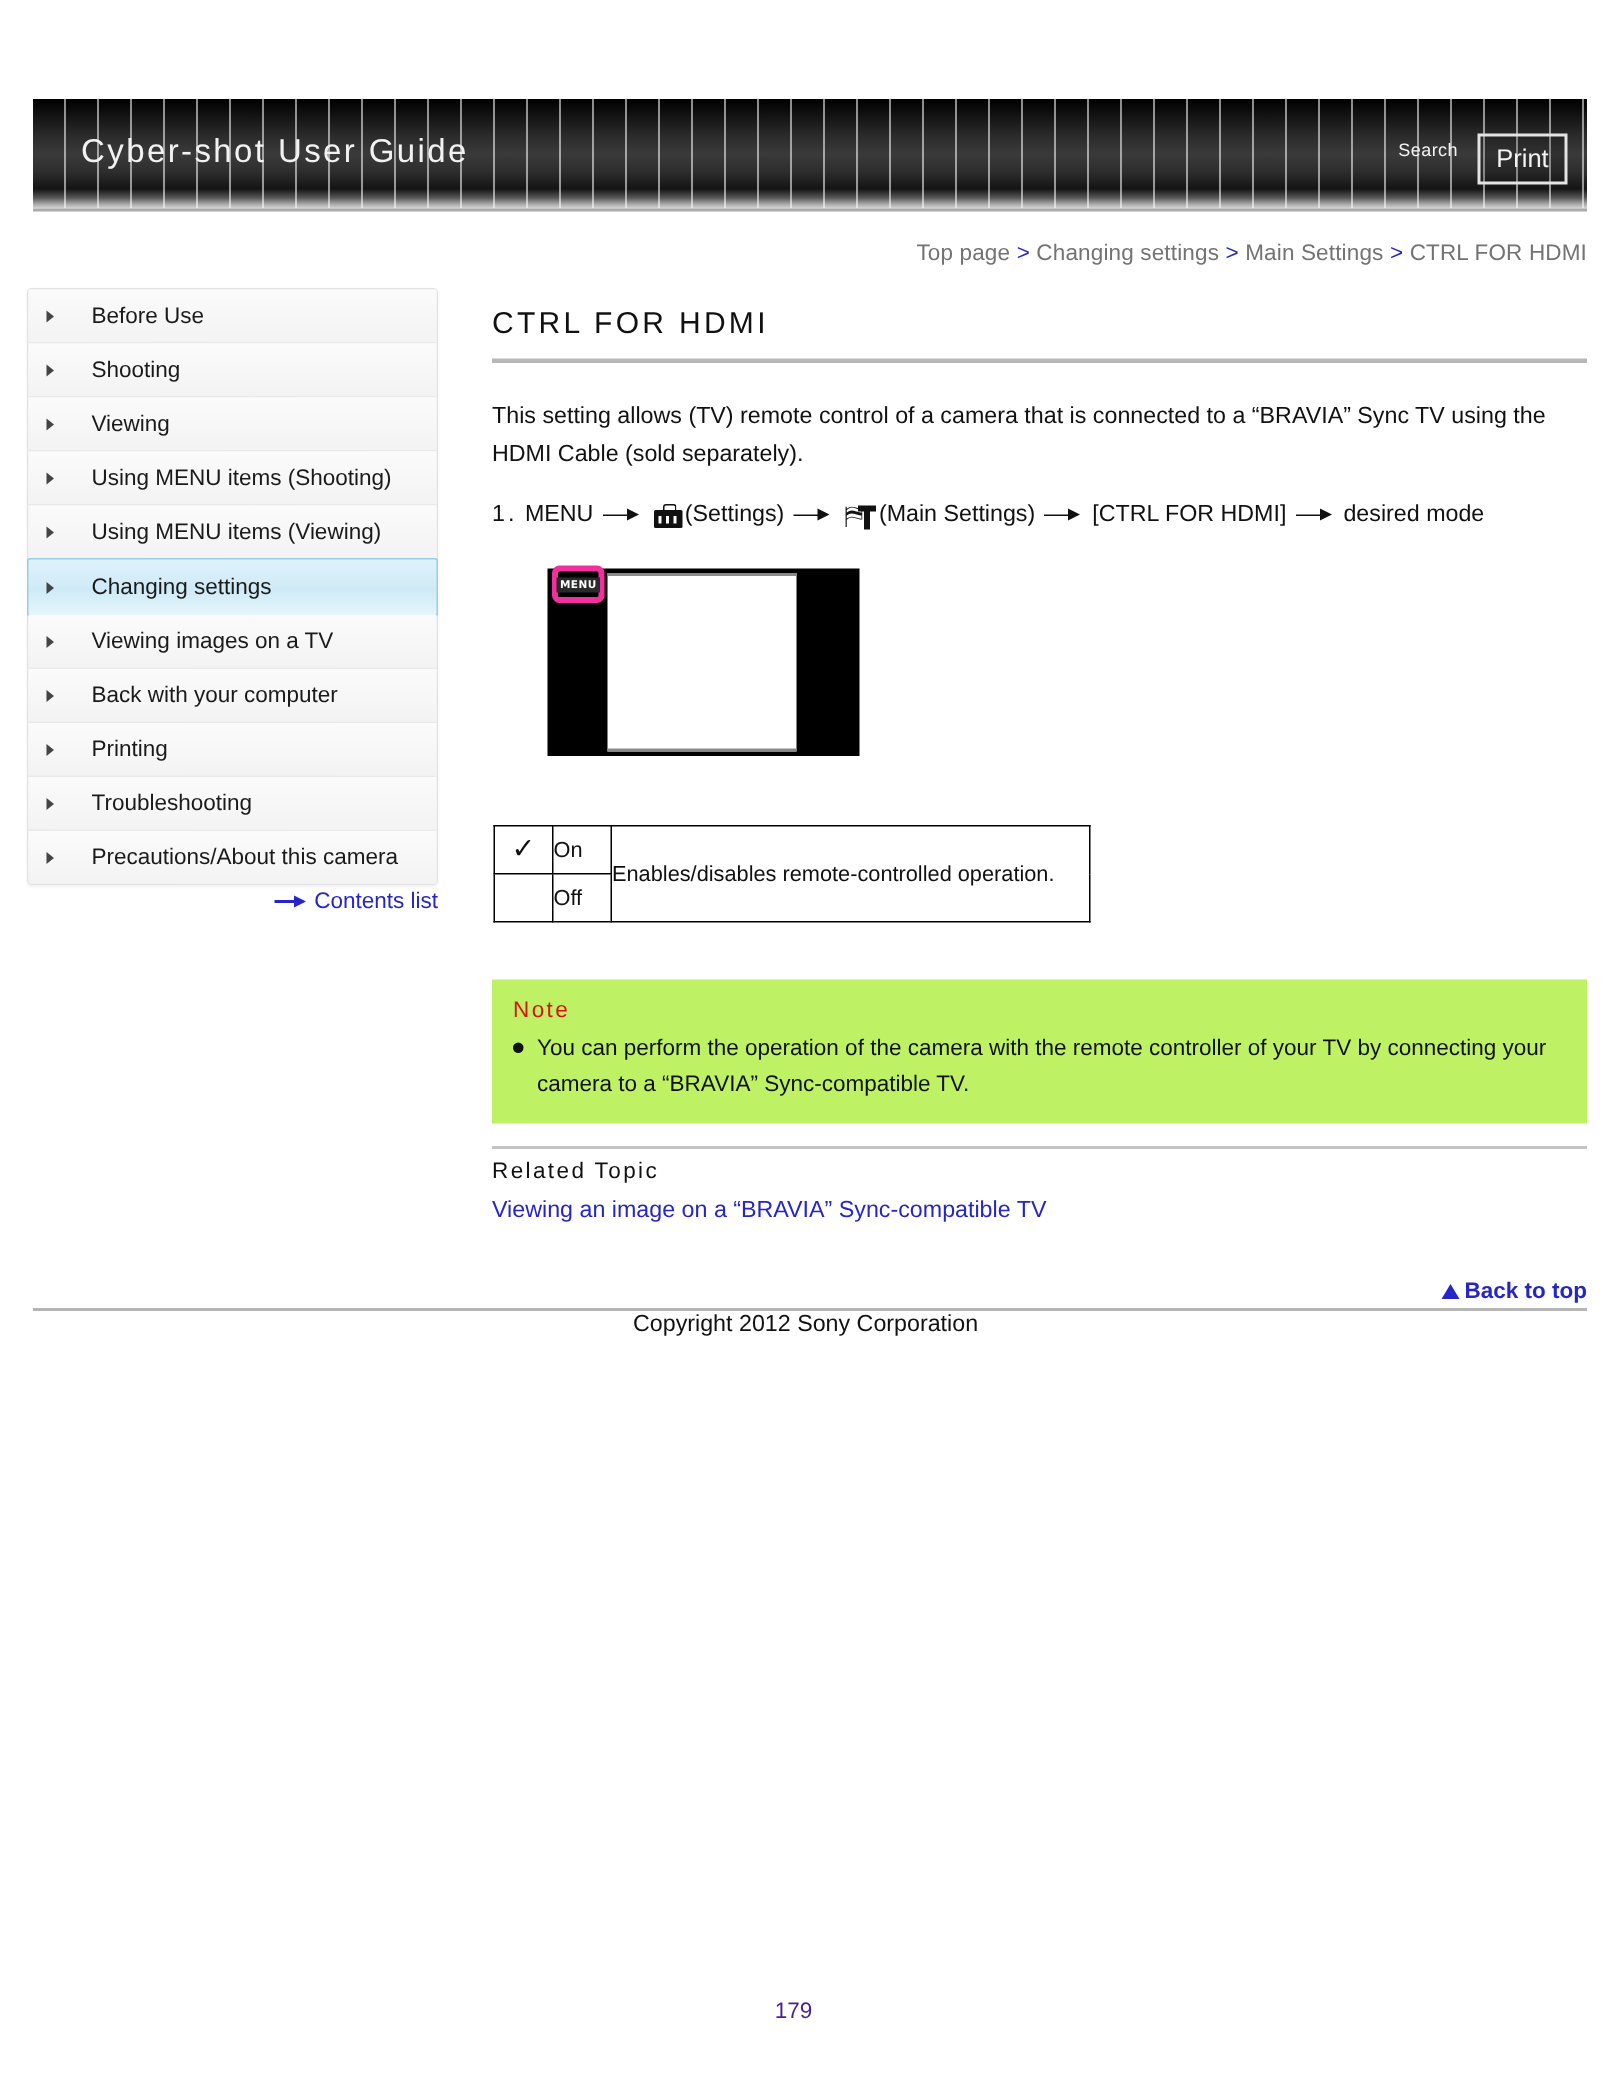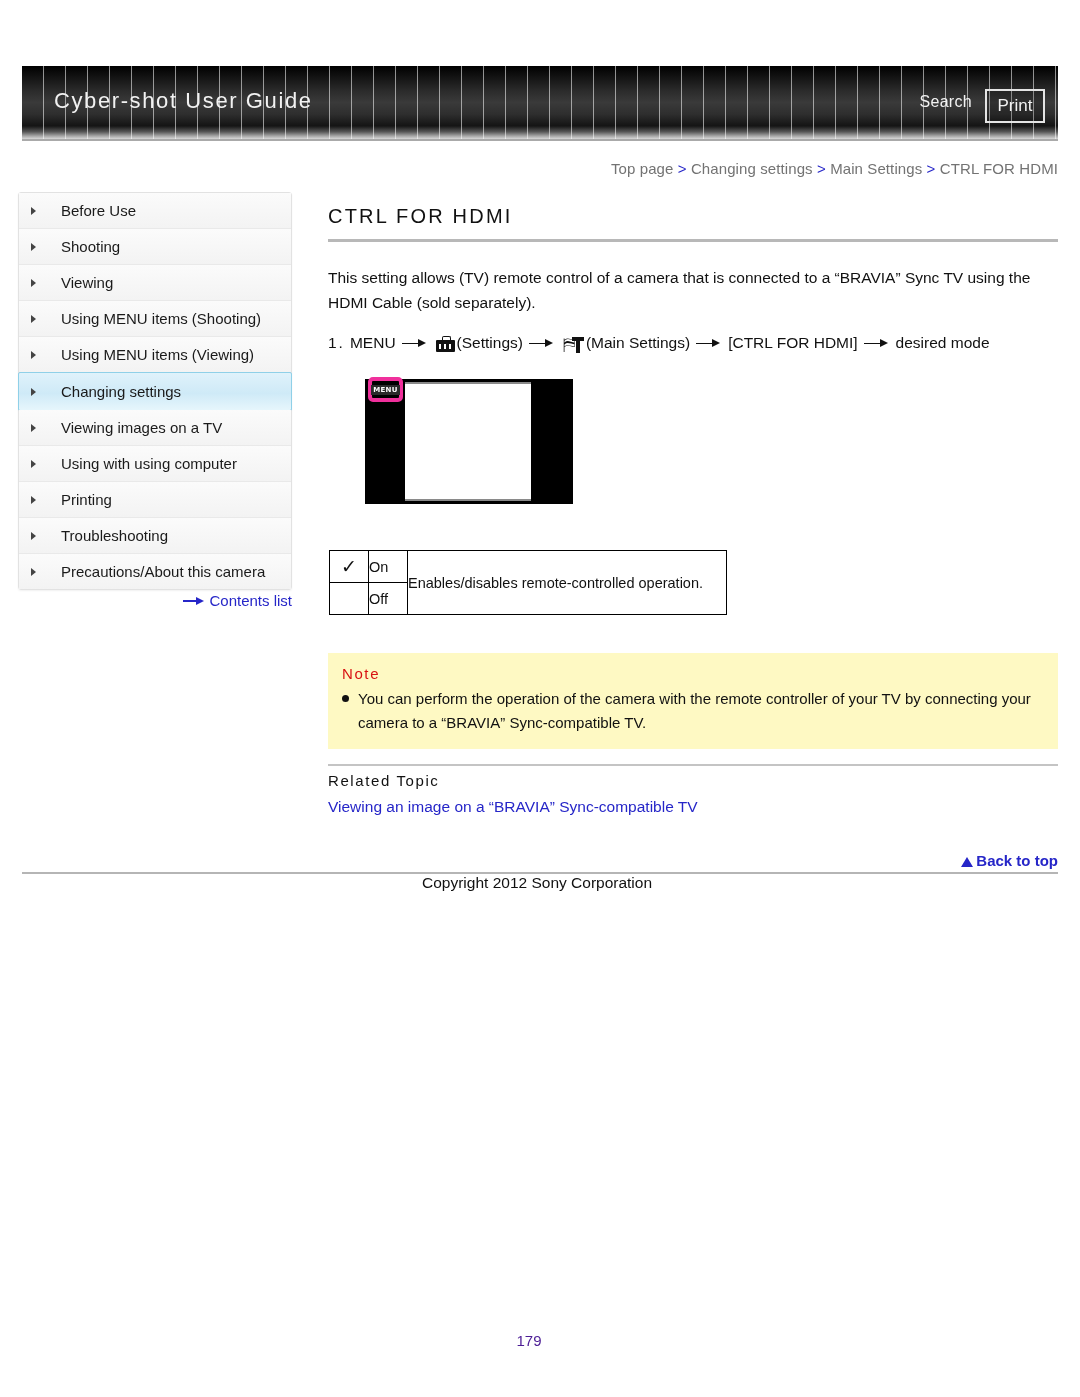--- a/index.html
+++ b/index.html
@@ -63,21 +63,21 @@
     letter-spacing: 1.6px;
     color: #f2f2f2;
     font-weight: normal;
     white-space: nowrap;
     z-index: 3;
   }
   .banner-search {
     position: absolute;
     right: 86px;
     top: 27px;
-    font-size: 16px;
+    font-size: 12px;
     color: #f2f2f2;
     z-index: 3;
     letter-spacing: 0.3px;
   }
   .banner-print {
     position: absolute;
     right: 13px;
     top: 23px;
     width: 56px;
     height: 30px;
@@ -367,21 +367,21 @@
     color: #111111;
     font-family: "DejaVu Sans", sans-serif;
   }
 
   
   .note-box {
     position: absolute;
     left: 328px;
     top: 653px;
     width: 730px;
-    background: #fef9c3;
+    background: #bef264;
     padding: 12px 14px 14px 14px;
     box-sizing: border-box;
   }
   .note-title {
     color: #d81212;
     font-size: 15px;
     letter-spacing: 1.6px;
     margin-bottom: 5px;
   }
   .note-list {
@@ -515,21 +515,21 @@
   <div class="side-item active">
     <span class="bullet"></span>
     <span>Changing settings</span>
   </div>
   <div class="side-item">
     <span class="bullet"></span>
     <span>Viewing images on a TV</span>
   </div>
   <div class="side-item">
     <span class="bullet"></span>
-    <span>Using with using computer</span>
+    <span>Back with your computer</span>
   </div>
   <div class="side-item">
     <span class="bullet"></span>
     <span>Printing</span>
   </div>
   <div class="side-item">
     <span class="bullet"></span>
     <span>Troubleshooting</span>
   </div>
   <div class="side-item">

